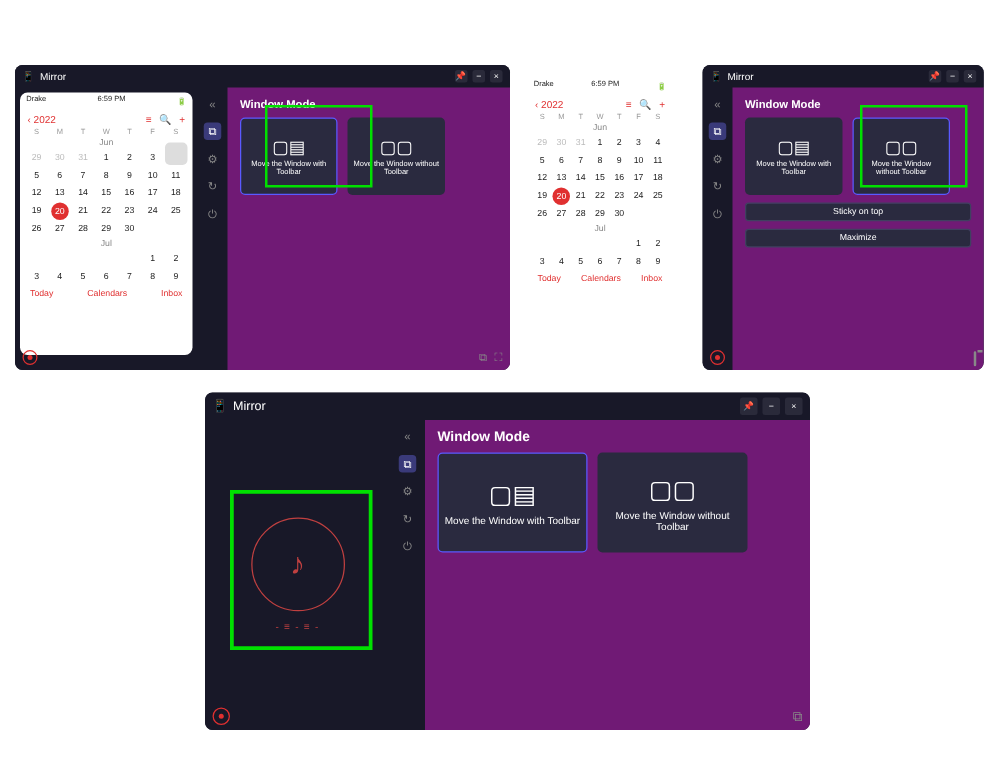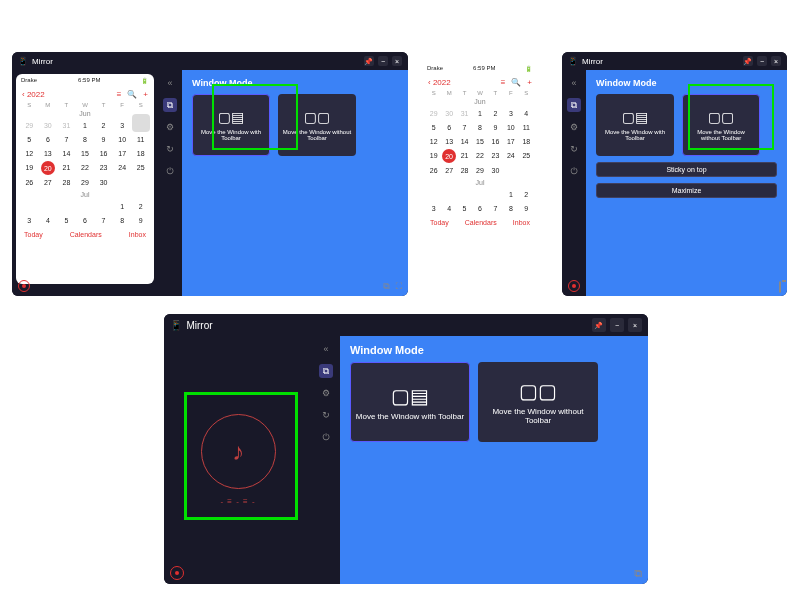--- a/index.html
+++ b/index.html
@@ -15,21 +15,21 @@
   .month-lbl { text-align: center; font-size: 7px; color: #888; padding: 2px 0; }
   .cal { display: grid; grid-template-columns: repeat(7, 1fr); text-align: center; font-size: 7px; padding: 0 4px; gap: 1px 0; }
   .cal .dw { color: #999; font-size: 6px; }
   .cal .d { padding: 3px 0; color: #222; }
   .cal .d.oth { color: #bbb; }
   .cal .d.today { background: #e03030; color: #fff; border-radius: 50%; width: 14px; height: 14px; margin: 0 auto; display: flex; align-items: center; justify-content: center; }
   .phone-foot { display: flex; justify-content: space-between; padding: 4px 8px; font-size: 7px; color: #e03030; }
   .sidebar { width: 24px; background: #181828; display: flex; flex-direction: column; align-items: center; padding-top: 6px; gap: 8px; }
   .sidebar .ic { width: 14px; height: 14px; display: flex; align-items: center; justify-content: center; font-size: 9px; color: #888; }
   .sidebar .ic.active { background: #3a3a7a; border-radius: 3px; color: #fff; }
-  .main { flex: 1; background: #3b82f6; padding: 8px 10px; }
+  .main { flex: 1; background: #701a75; padding: 8px 10px; }
   .main h3 { font-size: 9px; font-weight: 600; margin-bottom: 6px; }
   .cards { display: flex; gap: 8px; }
   .card { background: #2a2a3f; border-radius: 4px; width: 78px; height: 62px; display: flex; flex-direction: column; align-items: center; justify-content: center; gap: 4px; font-size: 6px; text-align: center; padding: 4px; }
   .card.sel { border: 1px solid #5a5aff; }
   .card .cicon { font-size: 14px; }
   .hl { border: 2px solid #00e000; position: absolute; pointer-events: none; }
   .btnrow { background: #2a2a3f; border: 1px solid #404060; border-radius: 3px; text-align: center; font-size: 7px; padding: 3px 0; margin-top: 6px; }
   .rec { position: absolute; left: 6px; bottom: 4px; width: 12px; height: 12px; border: 1px solid #e03030; border-radius: 50%; display: flex; align-items: center; justify-content: center; }
   .rec::after { content: ""; width: 4px; height: 4px; background: #e03030; border-radius: 50%; }
   .foot-icons { position: absolute; right: 6px; bottom: 4px; display: flex; gap: 6px; font-size: 9px; color: #888; }

